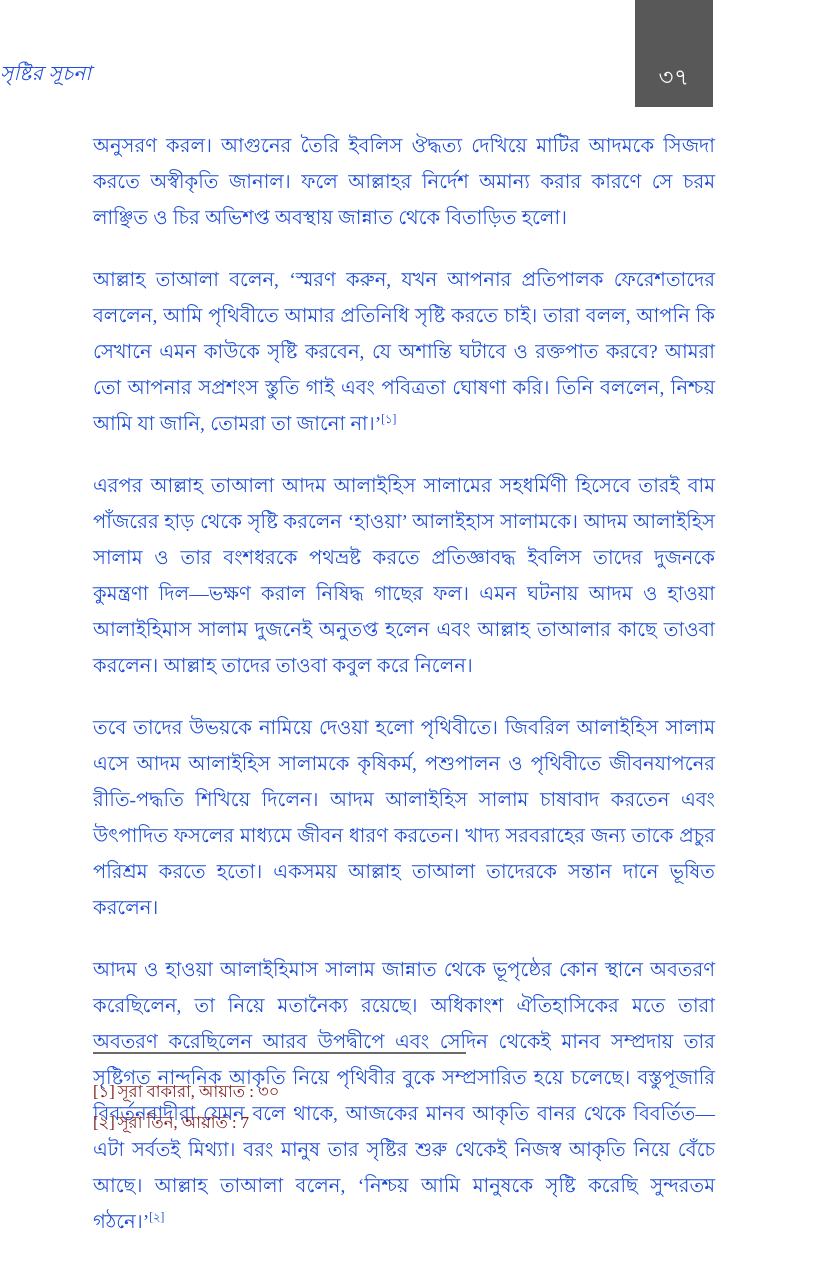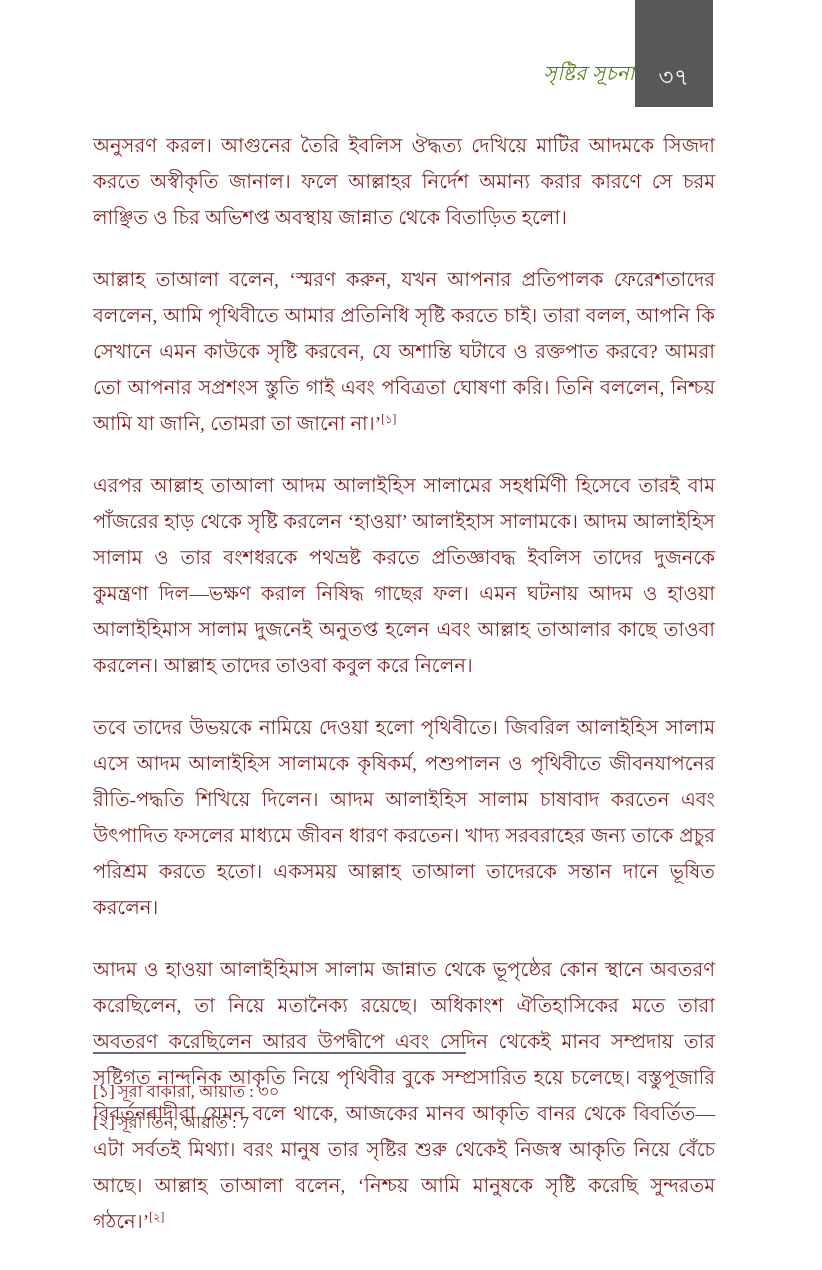--- a/index.html
+++ b/index.html
@@ -41,43 +41,43 @@
     line-height: 1;
     letter-spacing: 0.5px;
     font-family: Liberation Sans, sans-serif;
   }
 
   .running-head {
     position: absolute;
     top: 58px;
     left: 0;
     width: 635px;
-    text-align: right;
+    text-align: left;
     font-size: 20px;
     font-style: italic;
-    color: #4d7c0f;
+    color: #1d4ed8;
     letter-spacing: 0.4px;
   }
 
   
   .text-column {
     position: absolute;
     top: 128px;
     left: 93px;
     width: 622px;
   }
 
   p.body-para {
     margin: 0 0 26px 0;
     font-size: 19.5px;
     line-height: 36px;
     text-align: justify;
     text-justify: inter-word;
     word-spacing: 0.5px;
-    color: #7f1d1d;
+    color: #1d4ed8;
     hyphens: none;
   }
 
   p.body-para:last-of-type {
     margin-bottom: 4px;
   }
 
   
   p.body-para.last-para {
     text-align: justify;

